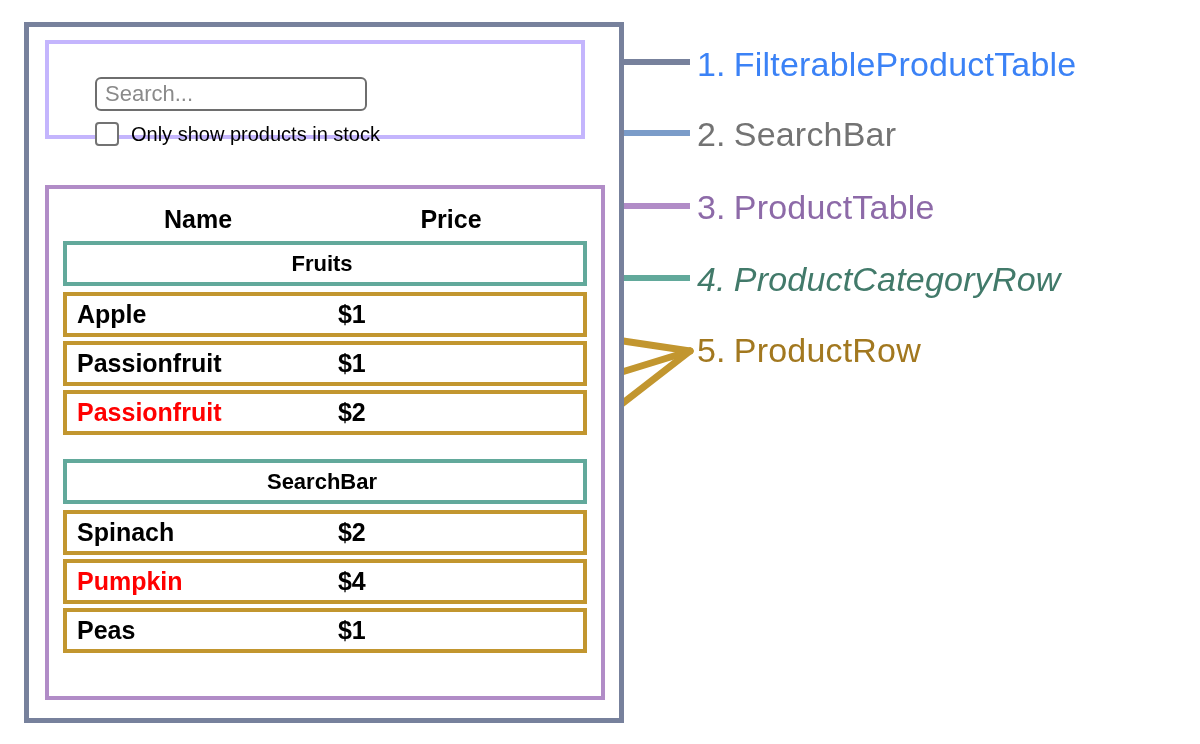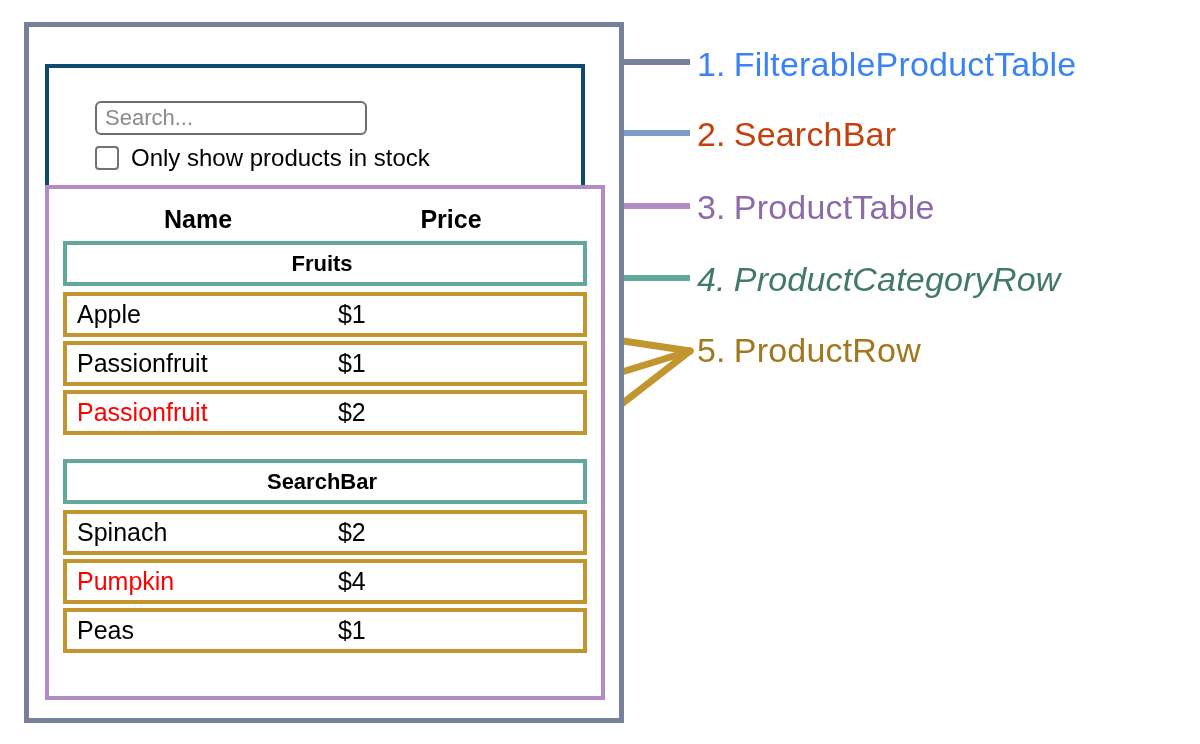--- a/index.html
+++ b/index.html
@@ -43,25 +43,24 @@
     box-sizing: border-box;
     background: #ffffff;
   }
 
   
   .frame-search {
     position: absolute;
     left: 45px;
     top: 40px;
     width: 540px;
-    height: 129px;
-    border: 4px solid #0c4a6e;
-    box-sizing: border-box;
-    background: #ffffff;
-    margin-top: 24px;
+    height: 99px;
+    border: 4px solid #c4b5fd;
+    box-sizing: border-box;
+    background: #ffffff;
   }
 
   .search-input {
     position: absolute;
     left: 46px;
     top: 33px;
     width: 272px;
     height: 34px;
     box-sizing: border-box;
     border: 2px solid #6e6e6e;
@@ -87,21 +86,21 @@
   .checkbox-box {
     width: 24px;
     height: 24px;
     box-sizing: border-box;
     border: 2px solid #737373;
     border-radius: 4px;
     background: #ffffff;
     flex: 0 0 auto;
   }
   .checkbox-label {
-    font-size: 24px;
+    font-size: 20px;
     color: #000000;
     font-family: "Liberation Sans", sans-serif;
     white-space: nowrap;
     line-height: 1;
   }
 
   
   .frame-table {
     position: absolute;
     left: 45px;
@@ -161,20 +160,21 @@
     display: flex;
     align-items: center;
     padding: 0 6px;
     margin-bottom: 4px;
     background: #ffffff;
   }
   .prod-row .cell {
     font-size: 25px;
     color: #000000;
     line-height: 1;
+    font-weight: bold;
   }
   .prod-row .cell.name  { text-align: left; padding-left: 4px; }
   .prod-row .cell.price { text-align: left; padding-left: 8px; }
   .prod-row .cell.out-of-stock { color: #ff0000; }
 
   .cat-gap { height: 20px; }
 
   
   .legend-item {
     position: absolute;
@@ -259,21 +259,21 @@
         <span class="cell name col-name">Peas</span>
         <span class="cell price col-price">$1</span>
       </div>
 
     </div>
   </div>
 
   <div class="legend-item" id="legend-0" style="left: 697px; top: 47px; color: #3b82f6;">
     <span class="legend-num">1.</span><span>FilterableProductTable</span>
   </div>
-  <div class="legend-item" id="legend-1" style="left: 697px; top: 117px; color: #c2410c;">
+  <div class="legend-item" id="legend-1" style="left: 697px; top: 117px; color: #737373;">
     <span class="legend-num">2.</span><span>SearchBar</span>
   </div>
   <div class="legend-item" id="legend-2" style="left: 697px; top: 190px; color: rgb(141, 106, 168);">
     <span class="legend-num">3.</span><span>ProductTable</span>
   </div>
   <div class="legend-item" id="legend-3" style="left: 697px; top: 262px; color: rgb(66, 122, 106); font-style: italic;">
     <span class="legend-num">4.</span><span>ProductCategoryRow</span>
   </div>
   <div class="legend-item" id="legend-4" style="left: 697px; top: 333px; color: rgb(162, 120, 31);">
     <span class="legend-num">5.</span><span>ProductRow</span>

